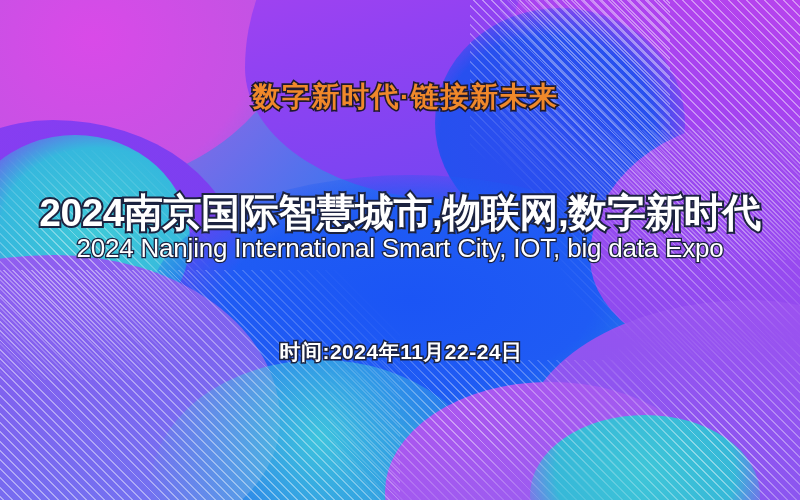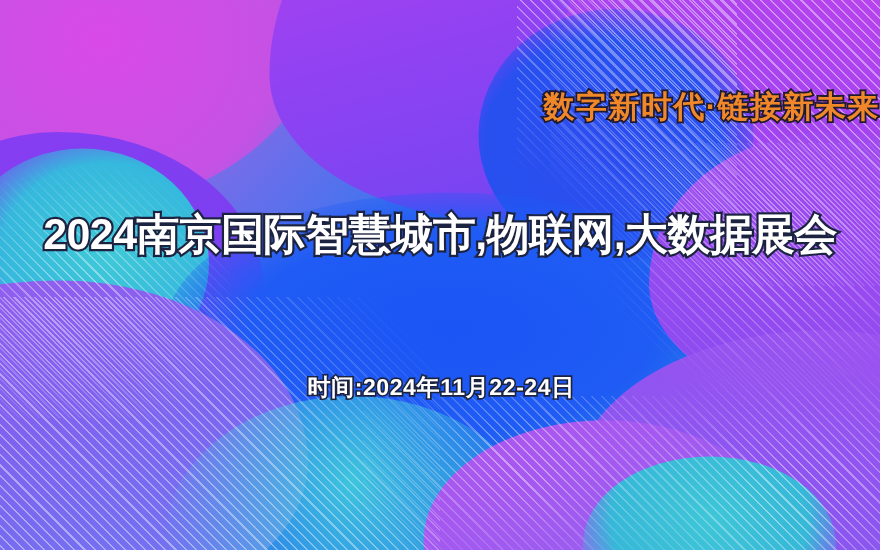--- a/index.html
+++ b/index.html
@@ -187,21 +187,21 @@
     inset: 0;
     display: flex;
     flex-direction: column;
     align-items: center;
   }
 
   .headline {
     position: absolute;
     top: 78px;
     left: 0; right: 0;
-    text-align: right;
+    text-align: center;
     font-size: 28px;
     font-weight: bold;
     letter-spacing: 1.5px;
     color: #f0882a;
     -webkit-text-stroke: 3.2px #201a30;
     paint-order: stroke fill;
     white-space: nowrap;
     padding-left: 11px;
   }
 
@@ -278,21 +278,22 @@
     <div class="stripes stripes-left-mid"></div>
     <div class="stripes stripes-bl"></div>
     <div class="stripes stripes-bc"></div>
     <div class="stripes stripes-br"></div>
   </div>
 
   <div class="content">
 
     <div class="headline">数字新时代·链接新未来</div>
 
-    <div class="title-main">2024南京国际智慧城市,物联网,大数据展会</div>
-
+    <div class="title-main">2024南京国际智慧城市,物联网,数字新时代</div>
+
+    <div class="title-sub">2024 Nanjing International Smart City, IOT, big data Expo</div>
 
     <div class="info-row">
       <span class="info-item">时间:2024年11月22-24日</span>
     </div>
 
   </div>
 </div>
 
 </body></html>

